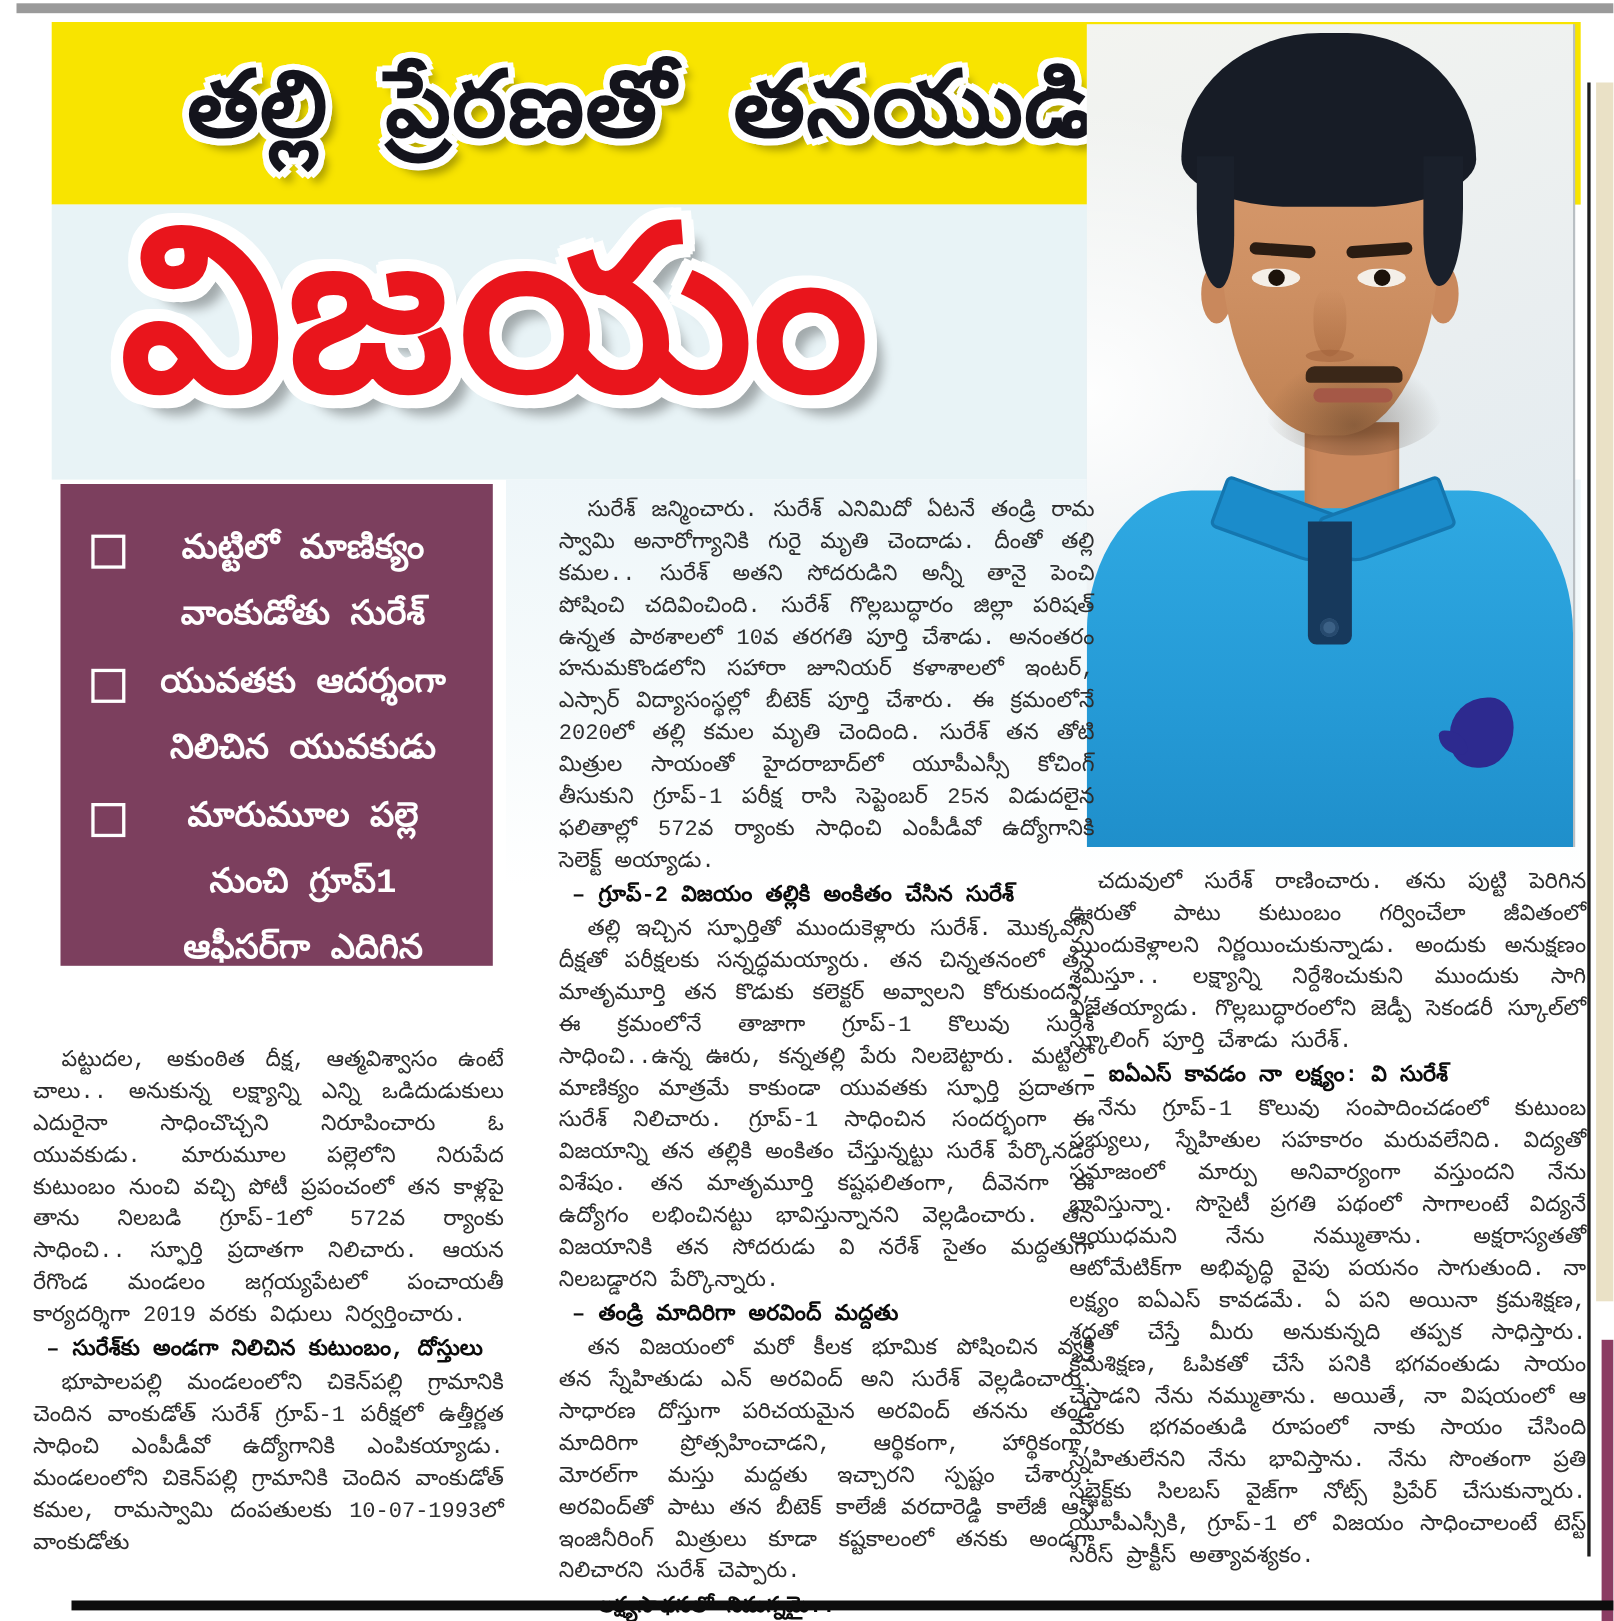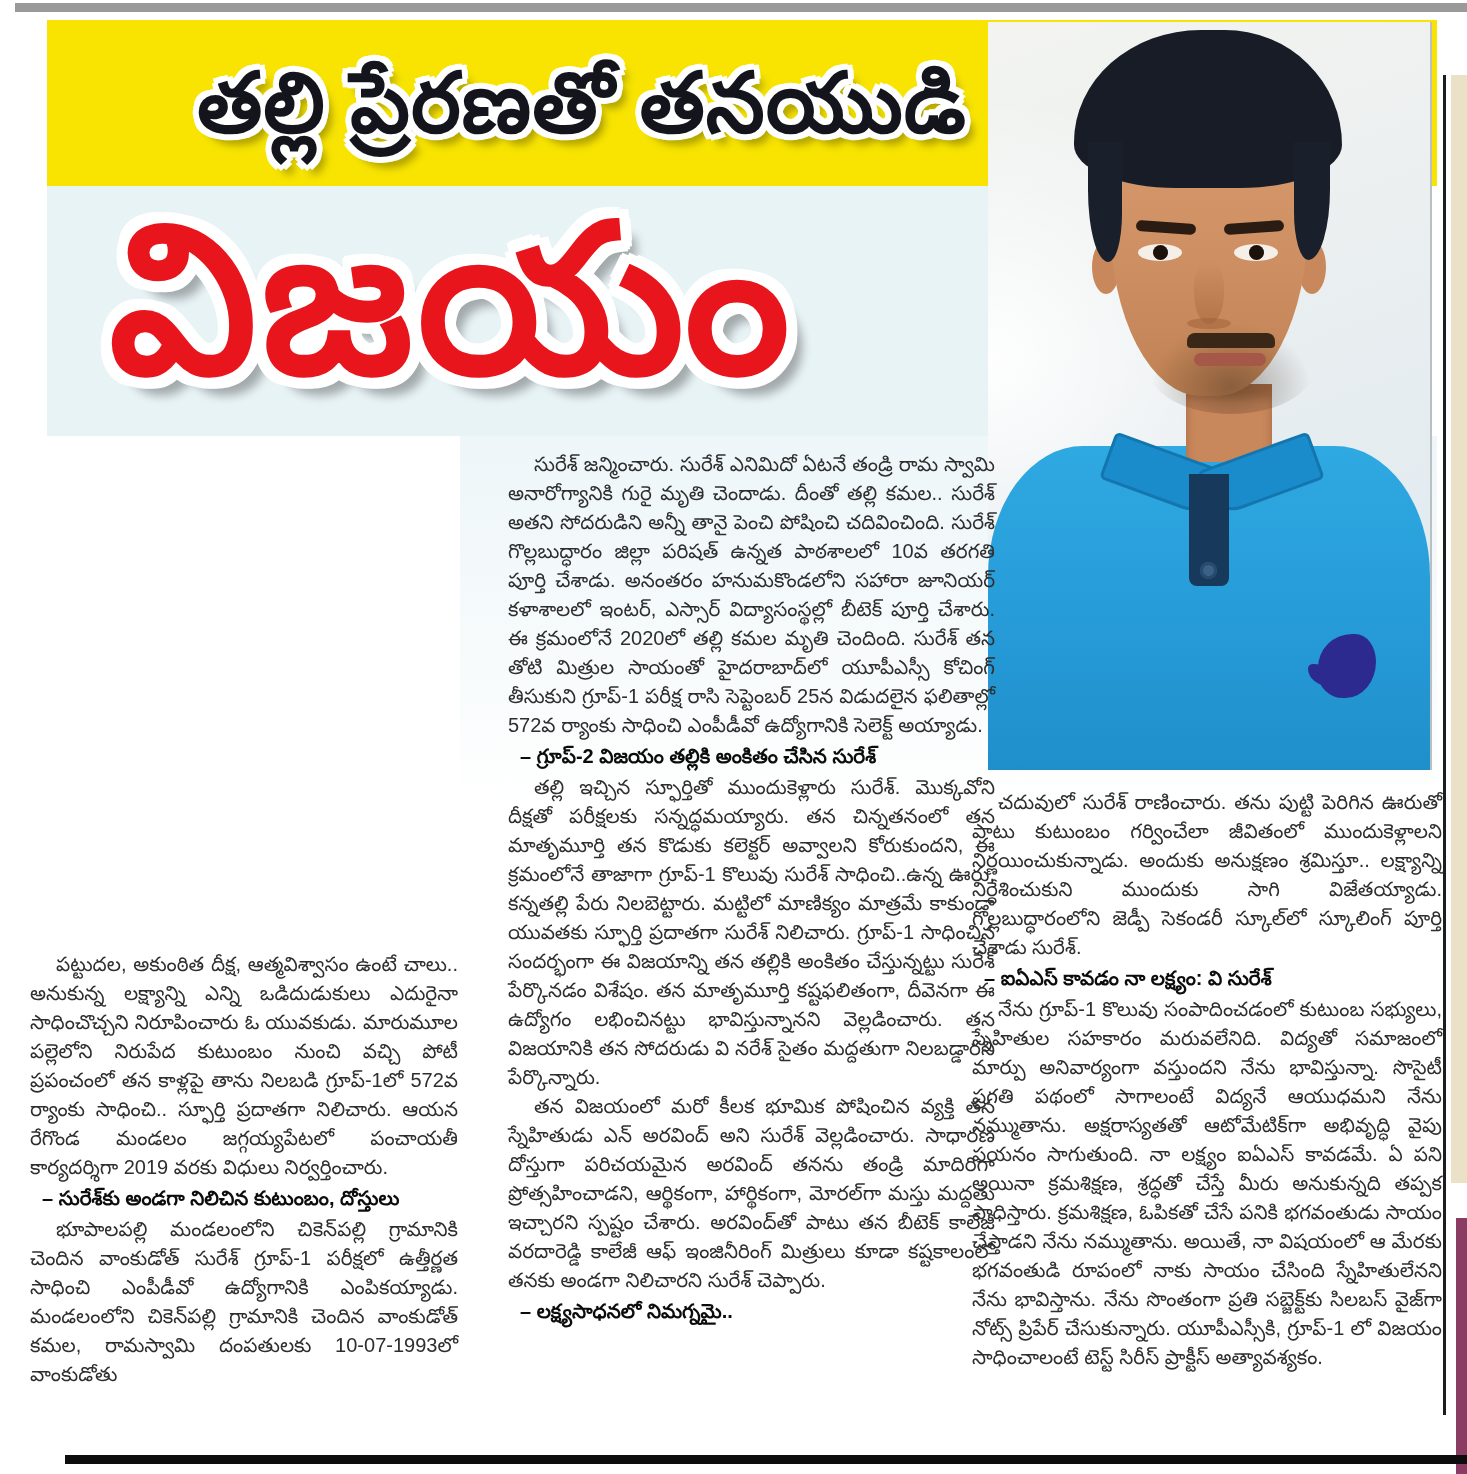--- a/index.html
+++ b/index.html
@@ -1,18 +1,18 @@
 <!DOCTYPE html>
 <html><head>
 <meta charset="utf-8">
 <style>
   html,body{margin:0;padding:0;background:#ffffff;}
   .page{
     position:relative;width:1467px;height:1474px;background:#ffffff;overflow:hidden;
-    font-family:Liberation Sans, sans-serif;
+    font-family:Liberation Mono, monospace;
   }
   .top-bar{position:absolute;left:15px;top:3px;width:1452px;height:9px;background:#9a9a9a;}
   .yellow-banner{position:absolute;left:47px;top:20px;width:1390px;height:166px;background:#f8e400;}
   .kicker{
     position:absolute;left:60px;top:18px;width:950px;text-align:center;
     font-size:84px;font-weight:bold;color:#14141c;letter-spacing:1px;line-height:130px;
     text-shadow:
       -5px -5px 0 #fff, 5px -5px 0 #fff, -5px 5px 0 #fff, 5px 5px 0 #fff,
       -6px 0 0 #fff, 6px 0 0 #fff, 0 -6px 0 #fff, 0 6px 0 #fff,
       8px 10px 8px rgba(0,0,0,0.35);
@@ -136,32 +136,47 @@
     <div class="ph collar-r"></div>
     <div class="ph placket"></div>
     <div class="ph btn"></div>
     <div class="ph emblem"></div>
   </div>
 
   <div class="right-line"></div>
   <div class="beige-strip"></div>
   <div class="maroon-strip"></div>
 
+  <div class="highlight-box">
+    <div class="hl-item">
+      <span class="hl-check"></span>
+      <span>మట్టిలో మాణిక్యం వాంకుడోతు సురేశ్</span>
+    </div>
+    <div class="hl-item">
+      <span class="hl-check"></span>
+      <span>యువతకు ఆదర్శంగా నిలిచిన యువకుడు</span>
+    </div>
+    <div class="hl-item">
+      <span class="hl-check"></span>
+      <span>మారుమూల పల్లె నుంచి గ్రూప్1 ఆఫీసర్‌గా ఎదిగిన యువకెరటం</span>
+    </div>
+  </div>
 
 
   <div class="col col1">
     <p>పట్టుదల, అకుంఠిత దీక్ష, ఆత్మవిశ్వాసం ఉంటే చాలు.. అనుకున్న లక్ష్యాన్ని ఎన్ని ఒడిదుడుకులు ఎదురైనా సాధించొచ్చని నిరూపించారు ఓ యువకుడు. మారుమూల పల్లెలోని నిరుపేద కుటుంబం నుంచి వచ్చి పోటీ ప్రపంచంలో తన కాళ్లపై తాను నిలబడి గ్రూప్-1లో 572వ ర్యాంకు సాధించి.. స్ఫూర్తి ప్రదాతగా నిలిచారు. ఆయన రేగొండ మండలం జగ్గయ్యపేటలో పంచాయతీ కార్యదర్శిగా 2019 వరకు విధులు నిర్వర్తించారు.</p>
     <p class="subhead">– సురేశ్‌కు అండగా నిలిచిన కుటుంబం, దోస్తులు</p>
     <p>భూపాలపల్లి మండలంలోని చికెన్‌పల్లి గ్రామానికి చెందిన వాంకుడోత్ సురేశ్ గ్రూప్-1 పరీక్షలో ఉత్తీర్ణత సాధించి ఎంపీడీవో ఉద్యోగానికి ఎంపికయ్యాడు. మండలంలోని చికెన్‌పల్లి గ్రామానికి చెందిన వాంకుడోత్ కమల, రామస్వామి దంపతులకు 10-07-1993లో వాంకుడోతు</p>
   </div>
 
   <div class="col col2">
     <p>సురేశ్ జన్మించారు. సురేశ్ ఎనిమిదో ఏటనే తండ్రి రామ స్వామి అనారోగ్యానికి గురై మృతి చెందాడు. దీంతో తల్లి కమల.. సురేశ్ అతని సోదరుడిని అన్నీ తానై పెంచి పోషించి చదివించింది. సురేశ్ గొల్లబుద్ధారం జిల్లా పరిషత్ ఉన్నత పాఠశాలలో 10వ తరగతి పూర్తి చేశాడు. అనంతరం హనుమకొండలోని సహారా జూనియర్ కళాశాలలో ఇంటర్, ఎస్సార్ విద్యాసంస్థల్లో బీటెక్ పూర్తి చేశారు. ఈ క్రమంలోనే 2020లో తల్లి కమల మృతి చెందింది. సురేశ్ తన తోటి మిత్రుల సాయంతో హైదరాబాద్‌లో యూపీఎస్సీ కోచింగ్ తీసుకుని గ్రూప్-1 పరీక్ష రాసి సెప్టెంబర్ 25న విడుదలైన ఫలితాల్లో 572వ ర్యాంకు సాధించి ఎంపీడీవో ఉద్యోగానికి సెలెక్ట్ అయ్యాడు.</p>
     <p class="subhead">– గ్రూప్-2 విజయం తల్లికి అంకితం చేసిన సురేశ్</p>
     <p>తల్లి ఇచ్చిన స్ఫూర్తితో ముందుకెళ్లారు సురేశ్. మొక్కవోని దీక్షతో పరీక్షలకు సన్నద్ధమయ్యారు. తన చిన్నతనంలో తన మాతృమూర్తి తన కొడుకు కలెక్టర్ అవ్వాలని కోరుకుందని, ఈ క్రమంలోనే తాజాగా గ్రూప్-1 కొలువు సురేశ్ సాధించి..ఉన్న ఊరు, కన్నతల్లి పేరు నిలబెట్టారు. మట్టిలో మాణిక్యం మాత్రమే కాకుండా యువతకు స్ఫూర్తి ప్రదాతగా సురేశ్ నిలిచారు. గ్రూప్-1 సాధించిన సందర్భంగా ఈ విజయాన్ని తన తల్లికి అంకితం చేస్తున్నట్టు సురేశ్ పేర్కొనడం విశేషం. తన మాతృమూర్తి కష్టఫలితంగా, దీవెనగా ఈ ఉద్యోగం లభించినట్టు భావిస్తున్నానని వెల్లడించారు. తన విజయానికి తన సోదరుడు వి నరేశ్ సైతం మద్దతుగా నిలబడ్డారని పేర్కొన్నారు.</p>
+    <p class="subhead">– తండ్రి మాదిరిగా అరవింద్ మద్దతు</p>
     <p>తన విజయంలో మరో కీలక భూమిక పోషించిన వ్యక్తి తన స్నేహితుడు ఎన్ అరవింద్ అని సురేశ్ వెల్లడించారు. సాధారణ దోస్తుగా పరిచయమైన అరవింద్ తనను తండ్రి మాదిరిగా ప్రోత్సహించాడని, ఆర్థికంగా, హార్థికంగా, మోరల్‌గా మస్తు మద్దతు ఇచ్చారని స్పష్టం చేశారు. అరవింద్‌తో పాటు తన బీటెక్ కాలేజీ వరదారెడ్డి కాలేజీ ఆఫ్ ఇంజినీరింగ్ మిత్రులు కూడా కష్టకాలంలో తనకు అండగా నిలిచారని సురేశ్ చెప్పారు.</p>
     <p class="subhead">– లక్ష్యసాధనలో నిమగ్నమై..</p>
   </div>
 
   <div class="col col3">
     <p>చదువులో సురేశ్ రాణించారు. తను పుట్టి పెరిగిన ఊరుతో పాటు కుటుంబం గర్వించేలా జీవితంలో ముందుకెళ్లాలని నిర్ణయించుకున్నాడు. అందుకు అనుక్షణం శ్రమిస్తూ.. లక్ష్యాన్ని నిర్దేశించుకుని ముందుకు సాగి విజేతయ్యాడు. గొల్లబుద్ధారంలోని జెడ్పీ సెకండరీ స్కూల్‌లో స్కూలింగ్ పూర్తి చేశాడు సురేశ్.</p>
     <p class="subhead">– ఐఏఎస్ కావడం నా లక్ష్యం: వి సురేశ్</p>
     <p>నేను గ్రూప్-1 కొలువు సంపాదించడంలో కుటుంబ సభ్యులు, స్నేహితుల సహకారం మరువలేనిది. విద్యతో సమాజంలో మార్పు అనివార్యంగా వస్తుందని నేను భావిస్తున్నా. సొసైటీ ప్రగతి పథంలో సాగాలంటే విద్యనే ఆయుధమని నేను నమ్ముతాను. అక్షరాస్యతతో ఆటోమేటిక్‌గా అభివృద్ధి వైపు పయనం సాగుతుంది. నా లక్ష్యం ఐఏఎస్ కావడమే. ఏ పని అయినా క్రమశిక్షణ, శ్రద్ధతో చేస్తే మీరు అనుకున్నది తప్పక సాధిస్తారు. క్రమశిక్షణ, ఓపికతో చేసే పనికి భగవంతుడు సాయం చేస్తాడని నేను నమ్ముతాను. అయితే, నా విషయంలో ఆ మేరకు భగవంతుడి రూపంలో నాకు సాయం చేసింది స్నేహితులేనని నేను భావిస్తాను. నేను సొంతంగా ప్రతి సబ్జెక్ట్‌కు సిలబస్ వైజ్‌గా నోట్స్ ప్రిపేర్ చేసుకున్నారు. యూపీఎస్సీకి, గ్రూప్-1 లో విజయం సాధించాలంటే టెస్ట్ సిరీస్ ప్రాక్టీస్ అత్యావశ్యకం.</p>
   </div>
 

